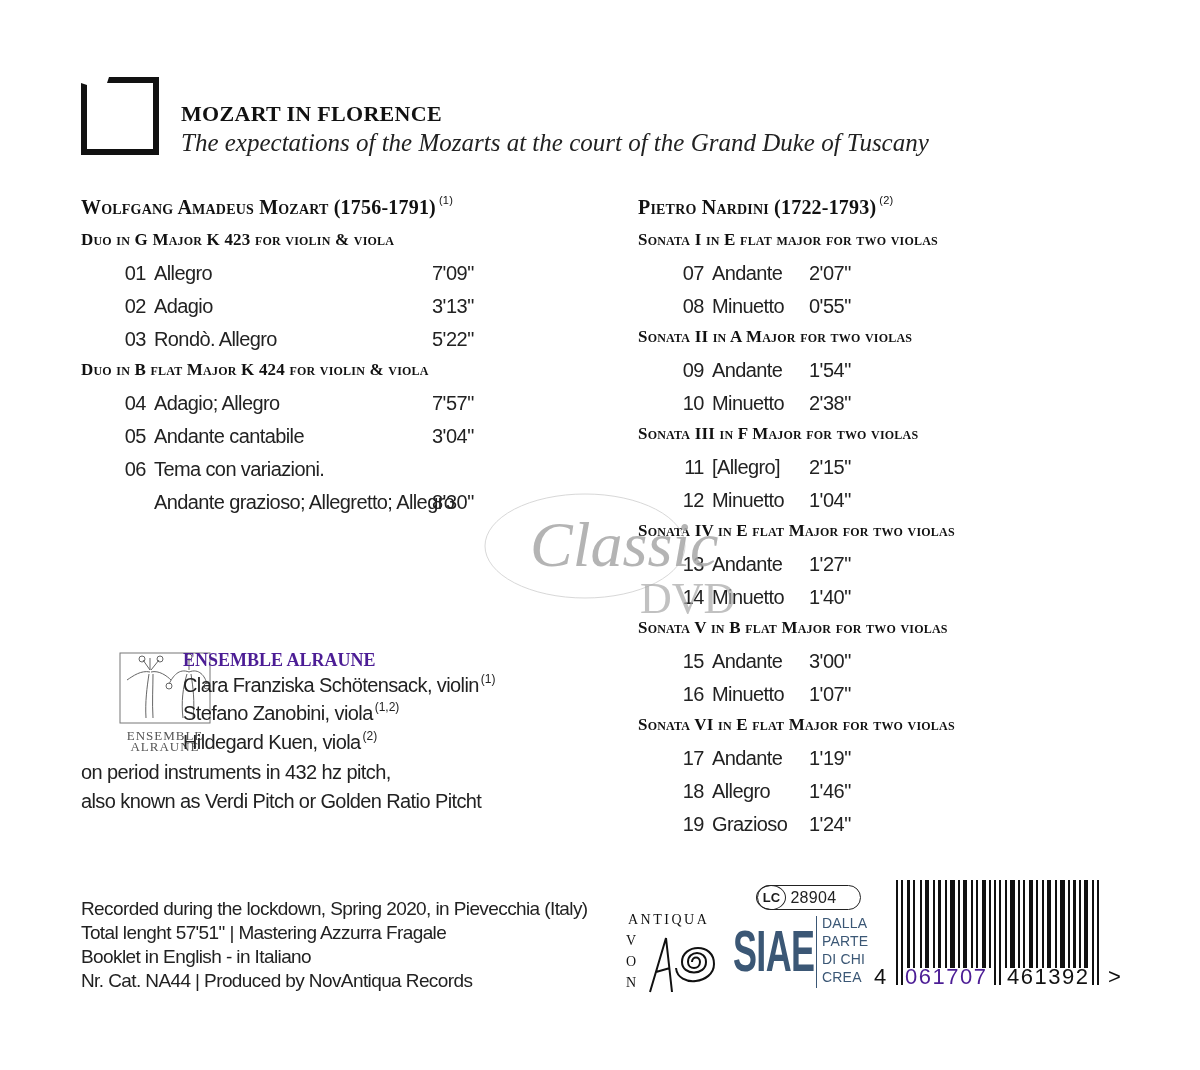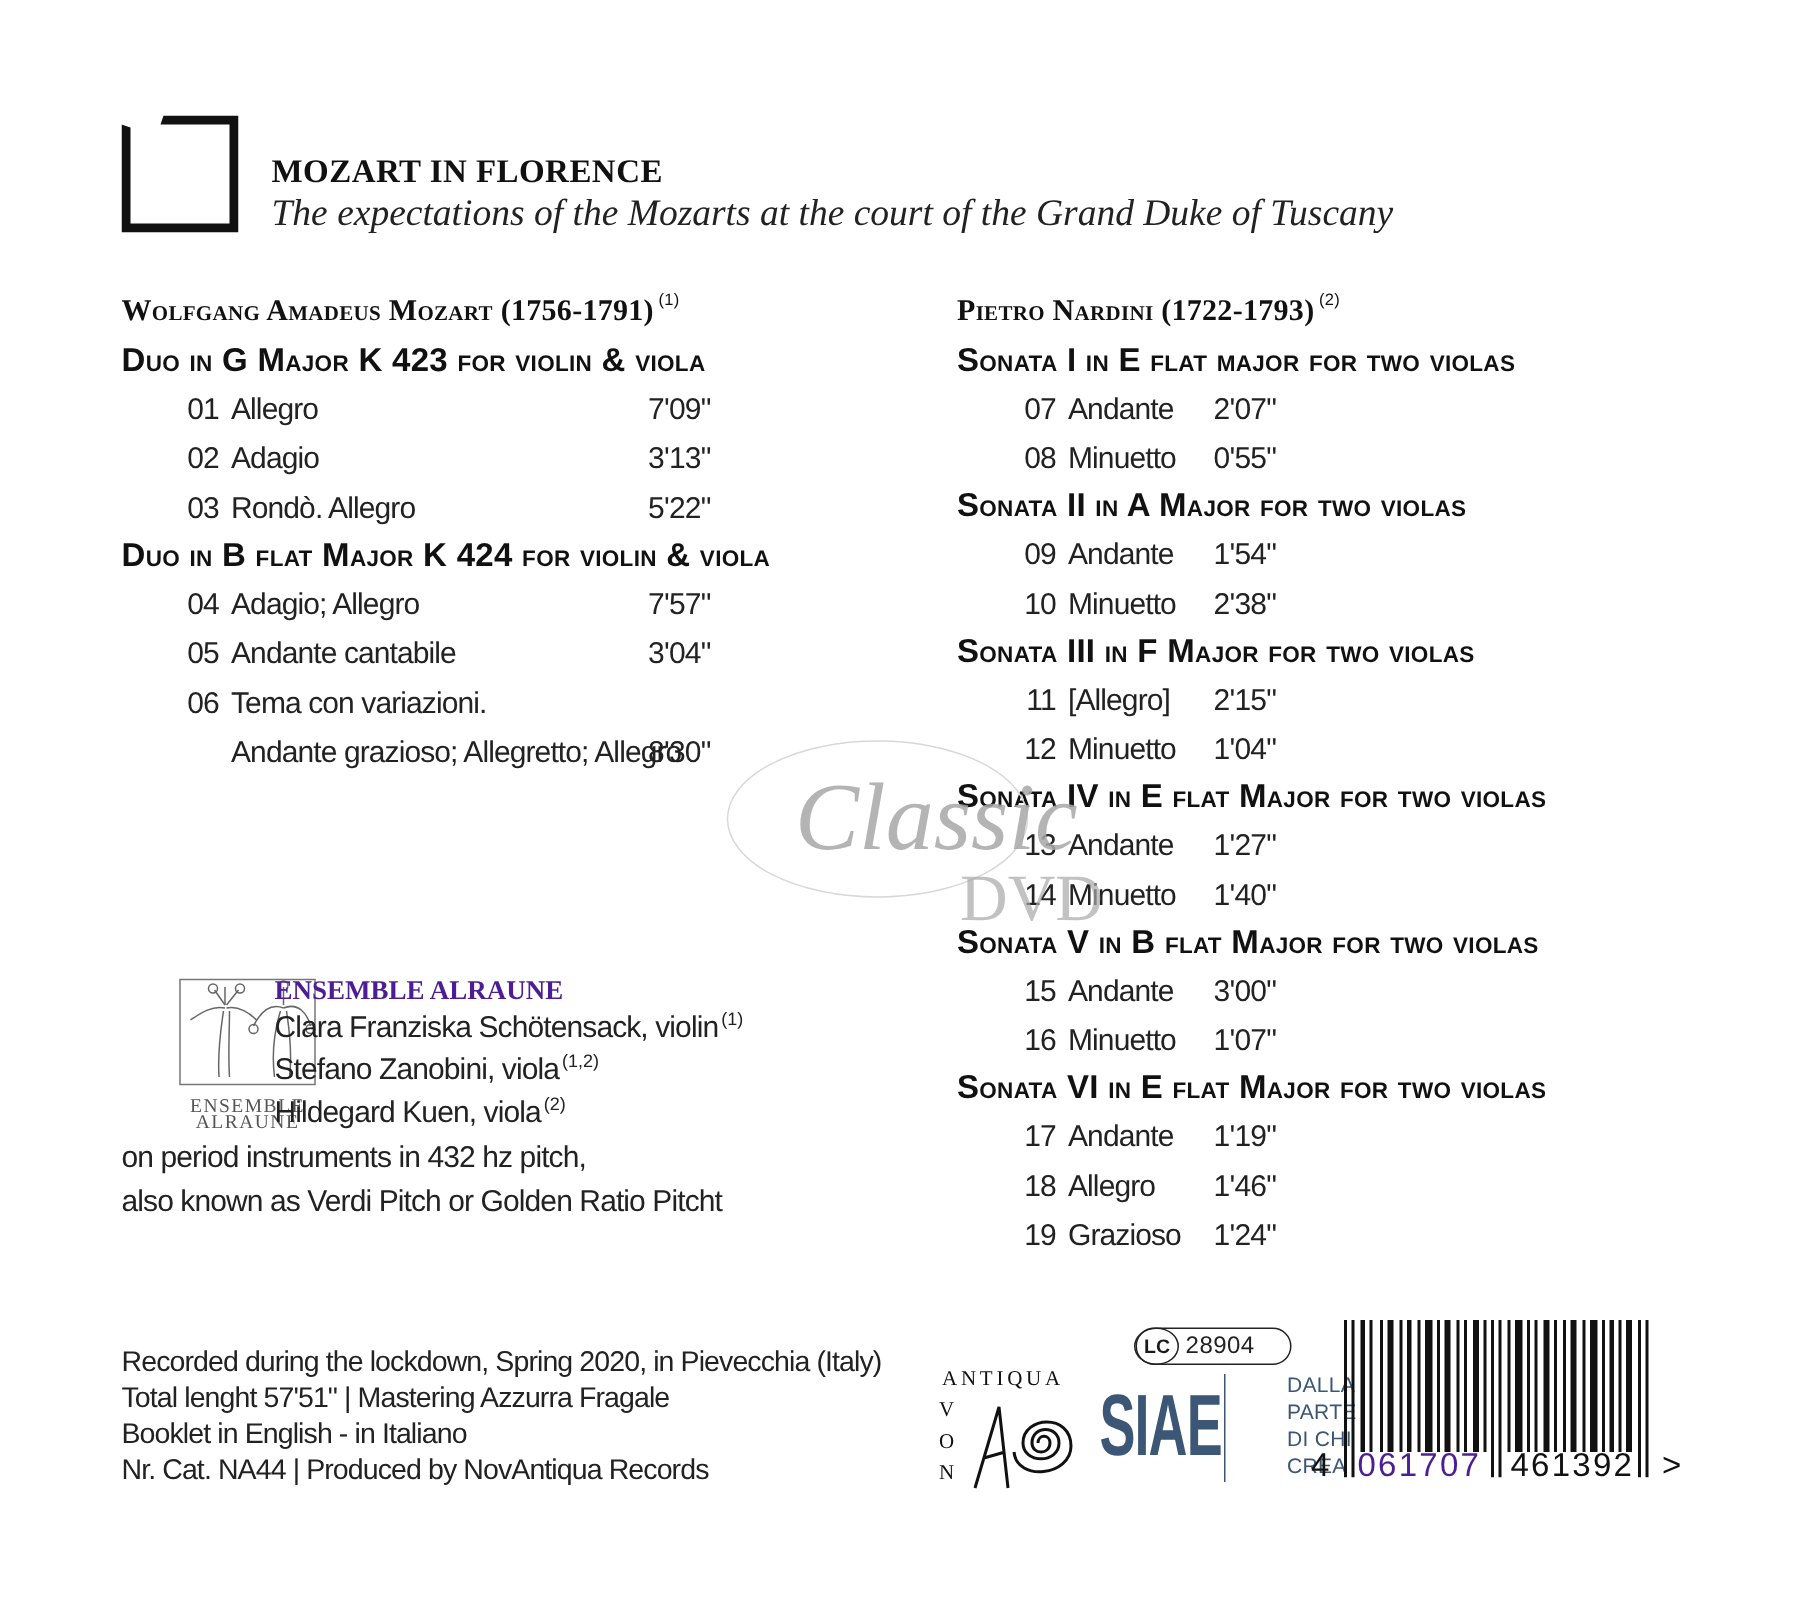--- a/index.html
+++ b/index.html
@@ -20,21 +20,21 @@
     font-size:25px; color:#222; white-space:nowrap;
   }
 
   
   .composer {
     font-family:"Liberation Serif", serif; font-weight:bold; font-size:20px; color:#111;
     white-space:nowrap; font-variant:small-caps; letter-spacing:0.2px;
   }
   .composer sup { font-family:"Liberation Sans", sans-serif; font-weight:normal; font-size:11px; font-variant:normal; vertical-align:top; position:relative; top:-2px; margin-left:3px;}
   .work {
-    font-family:Liberation Sans, sans-serif; font-weight:bold; font-size:22px; color:#111;
+    font-family:Liberation Serif, serif; font-weight:bold; font-size:17px; color:#111;
     font-variant:small-caps; white-space:nowrap; height:31px; line-height:27px; letter-spacing:0.2px;
   }
   .track {
     display:flex; height:33px; line-height:33px; font-size:20px; color:#222;
     font-family:"Liberation Sans", sans-serif; transform-origin:left; white-space:nowrap;
   }
   .track .num { width:34px; text-align:right; margin-right:8px; letter-spacing:-0.5px;}
   .track .name { letter-spacing:-0.6px; }
   .track .time { letter-spacing:-0.5px; position:absolute; }
   .col-left { left:81px; top:196px; width:520px; }
@@ -66,21 +66,21 @@
   .lc-badge .lc {
     width:30px; height:25px; border:1.6px solid #222; border-radius:50%; box-sizing:border-box;
     margin-left:-1.6px; display:flex; align-items:center; justify-content:center; font-weight:bold; font-size:13px;
   }
   .lc-badge .code { font-size:16px; margin-left:4px; color:#222; letter-spacing:0.3px;}
   .siae {
     left:733px; top:912px; font-family:"Liberation Sans", sans-serif; font-weight:bold;
     font-size:58px; color:#3b5775; transform:scaleX(0.62); transform-origin:left top; letter-spacing:-1px; line-height:78px;
   }
   .siae-divider { left:816px; top:916px; width:1px; height:72px; background:#3b5775; }
-  .siae-tag { left:858px; top:914px; font-size:14px; line-height:18px; color:#3b5775; letter-spacing:0.2px; }
+  .siae-tag { left:822px; top:914px; font-size:14px; line-height:18px; color:#3b5775; letter-spacing:0.2px; }
 
   .barcode { left:893px; top:880px; width:222px; height:105px; }
 
   .watermark { left:475px; top:488px; width:290px; height:130px; pointer-events:none; }
 </style>
 </head>
 <body>
 
 <svg class="abs logo-square" viewBox="0 0 78 78">
   <path d="M0 6 L6 8 L6 72 L72 72 L72 6 L26 6 L28 0 L78 0 L78 78 L0 78 Z" fill="#111"></path>

